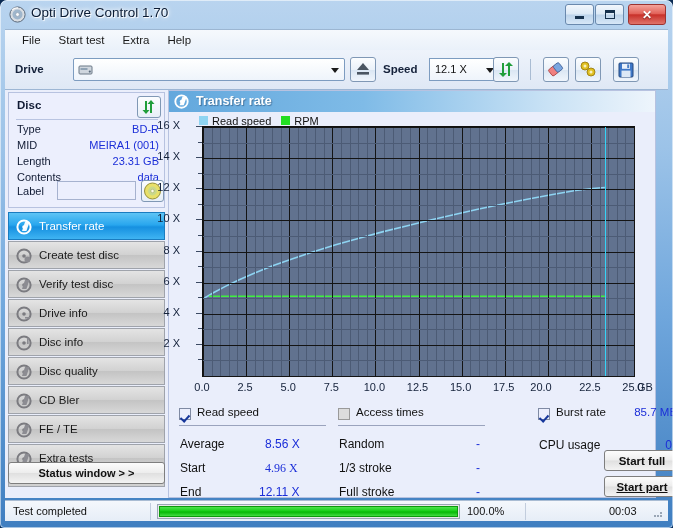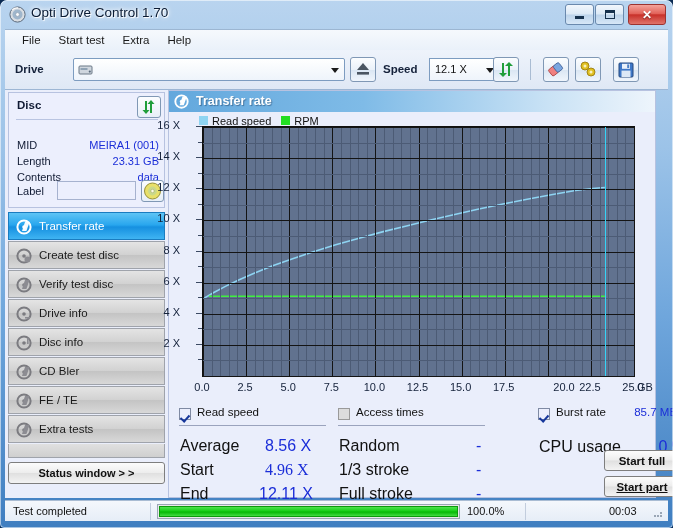--- a/index.html
+++ b/index.html
@@ -228,21 +228,21 @@
   }
   .chk.checked::after {
     content:""; position:absolute; left:2px; top:4px;
     width:4px; height:7px; border:solid #17379b; border-width:0 2px 2px 0;
     transform:rotate(42deg);
   }
   .chk.grey { background:#dcdcdc; border-color:#9a9a9a; }
   .col-head .ttl { position:absolute; left:18px; top:0; font-size:11.5px; color:#111; }
   .col-head .rv { position:absolute; right:0; top:0; font-size:11.5px; color:#1b2ed8; }
   .col-rule { position:absolute; left:0; height:1px; background:#9aa3bd; top:19px; }
-  .srow { position:relative; height:24px; font-size:16px; }
+  .srow { position:relative; height:24px; font-size:12px; }
   .srow .k { position:absolute; left:1px; top:4px; color:#111; }
   .srow .v { position:absolute; top:4px; color:#1b2ed8; }
   .startbtn {
     position:absolute; width:76px; height:21px;
     border:1px solid #7e7e7e; border-radius:3px;
     background:linear-gradient(to bottom,#fcfcfc 0%,#ededed 48%,#e0e0e0 52%,#f3f3f3 100%);
     font-size:11.5px; font-weight:bold; color:#111;
     display:flex; align-items:center; justify-content:center; cursor:default;
   }
 
@@ -376,20 +376,24 @@
     <div id="disc-box">
       <div id="disc-title">Disc</div>
       <div id="disc-refresh">
         <svg width="22" height="20" viewBox="0 0 22 20">
           <path d="M7 4 L7 13 L4.5 13 L8 17 L11.5 13 L9 13 L9 4 Z" fill="#1f9e3a"></path>
           <path d="M14 16 L14 7 L16.5 7 L13 3 L9.5 7 L12 7 L12 16 Z" fill="#1f9e3a"></path>
         </svg>
       </div>
       <div id="disc-sep"></div>
 
+      <div class="disc-row" style="top:30px;">
+        <span class="k">Type</span>
+        <span class="v">BD-R</span>
+      </div>
       <div class="disc-row" style="top:46px;">
         <span class="k">MID</span>
         <span class="v">MEIRA1 (001)</span>
       </div>
       <div class="disc-row" style="top:62px;">
         <span class="k">Length</span>
         <span class="v">23.31 GB</span>
       </div>
       <div class="disc-row" style="top:78px;">
         <span class="k">Contents</span>
@@ -458,20 +462,30 @@
         <span class="nicon">
           <svg width="16" height="16" viewBox="0 0 16 16">
             <circle cx="8" cy="8" r="6.6" fill="none" stroke="#7b7b80" stroke-width="2"></circle>
             <circle cx="8" cy="8" r="1.8" fill="#7b7b80"></circle>
             <rect x="11" y="3" width="1.6" height="6" fill="#8c8c92"></rect>
           </svg>
         </span>
         <span class="nlabel">Disc info</span>
       </div>
 
+      <div class="nav-item">
+        <span class="nicon">
+          <svg width="16" height="16" viewBox="0 0 16 16">
+            <circle cx="8" cy="8" r="6.6" fill="none" stroke="#7b7b80" stroke-width="2"></circle>
+            <circle cx="8" cy="8" r="1.8" fill="#7b7b80"></circle>
+            <path d="M9 3 L13.6 3 L10.4 12 L6 12 Z" fill="#8c8c92"></path>
+          </svg>
+        </span>
+        <span class="nlabel">Disc quality</span>
+      </div>
 
       <div class="nav-item">
         <span class="nicon">
           <svg width="16" height="16" viewBox="0 0 16 16">
             <circle cx="8" cy="8" r="6.6" fill="none" stroke="#7b7b80" stroke-width="2"></circle>
             <circle cx="8" cy="8" r="1.8" fill="#7b7b80"></circle>
             <path d="M9 3 L13.6 3 L10.4 12 L6 12 Z" fill="#8c8c92"></path>
           </svg>
         </span>
         <span class="nlabel">CD Bler</span>
@@ -551,21 +565,21 @@
         <div class="ytick-mark" style="left: 29px; width: 4px; top: 81.6875px;"></div>
         <div class="ytick-mark" style="left: 29px; width: 4px; top: 50.5625px;"></div>
         <div class="xtick-lbl" style="left: 8px;">0.0</div>
         <div class="xtick-lbl" style="left: 51.1px;">2.5</div>
         <div class="xtick-lbl" style="left: 94.2px;">5.0</div>
         <div class="xtick-lbl" style="left: 137.3px;">7.5</div>
         <div class="xtick-lbl" style="left: 180.4px;">10.0</div>
         <div class="xtick-lbl" style="left: 223.5px;">12.5</div>
         <div class="xtick-lbl" style="left: 266.6px;">15.0</div>
         <div class="xtick-lbl" style="left: 309.7px;">17.5</div>
-        <div class="xtick-lbl" style="left: 370px; text-align: center;">20.0</div>
+        <div class="xtick-lbl" style="left: 347px; text-align: center;">20.0</div>
         <div class="xtick-lbl" style="left: 395.9px;">22.5</div>
         <div class="xtick-lbl" style="left: 439px;">25.0</div>
         <div id="xunit">GB</div>
       </div>
 
     <div id="plot">
       <div id="grid-layer">
           <div class="vline major" style="left: 0px;"></div>
           <div class="vline minor" style="left: 9px;"></div>
           <div class="vline minor" style="left: 17px;"></div>

